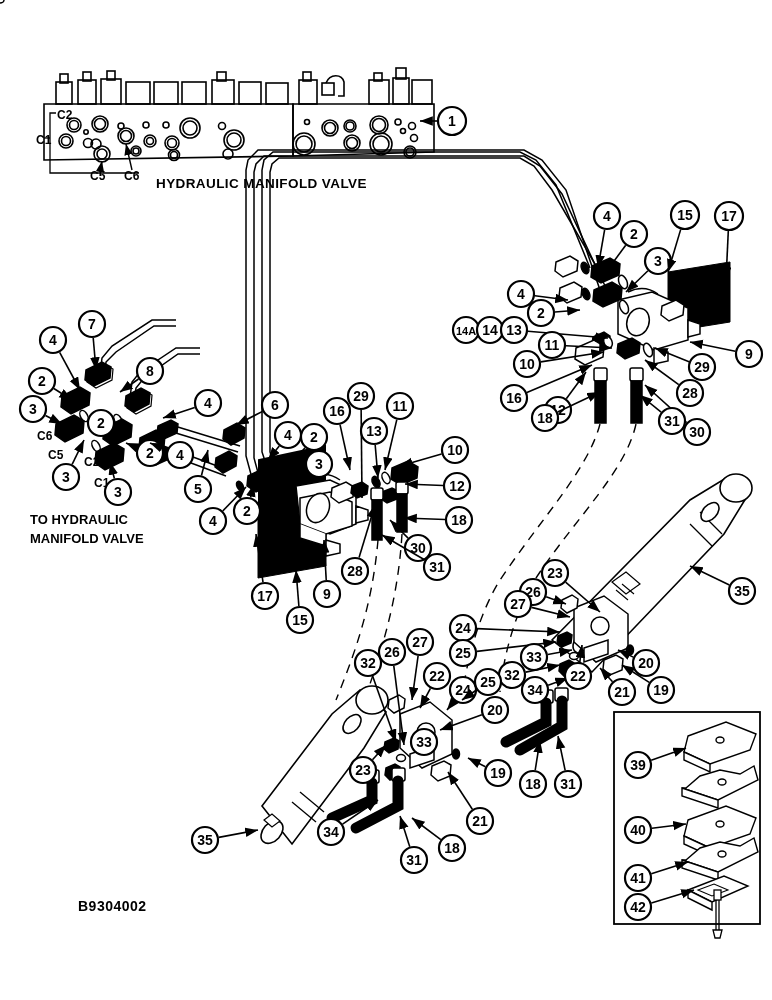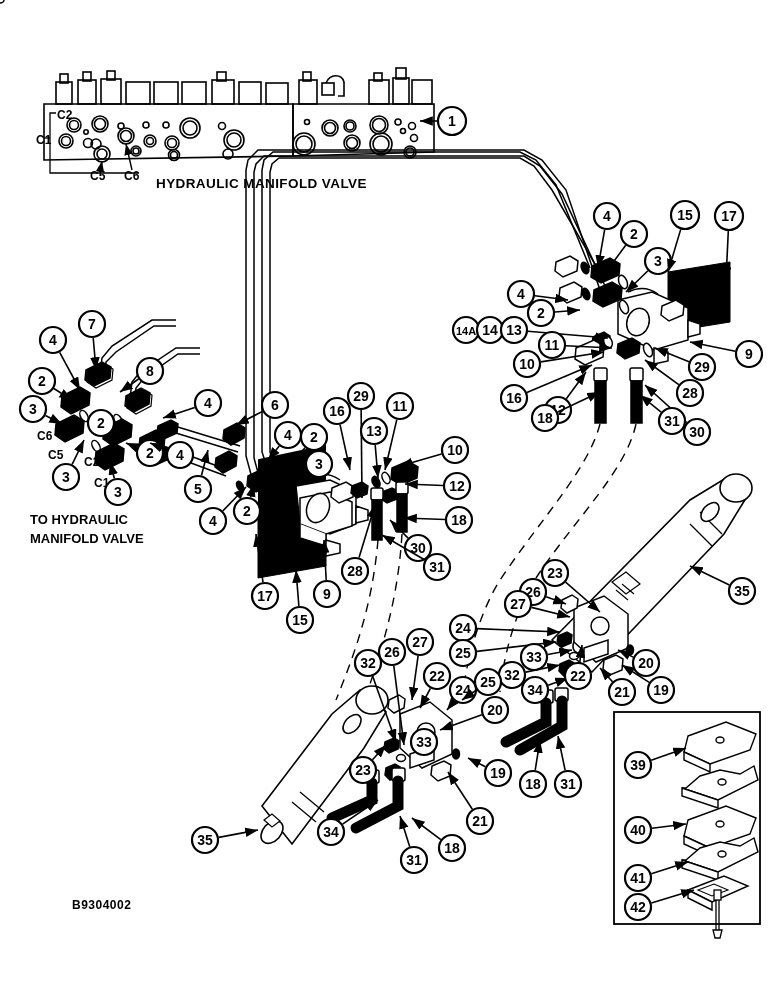--- a/index.html
+++ b/index.html
@@ -757,14 +757,14 @@
         </g>
         <g>
           <line x1="651.3963280729988" y1="902.9332575492682" x2="694" y2="890" stroke="#000" stroke-width="1.6" marker-end="url(#ar)"></line>
           <circle cx="638" cy="907" r="13" fill="#fff" stroke="#000" stroke-width="2.2"></circle>
           <text x="638" y="912" text-anchor="middle" font-family="&quot;Liberation Sans&quot;, sans-serif" font-size="14" font-weight="700" fill="#000">42</text>
         </g>
       </g>
 
 </svg>
 
-<div style="position:absolute;left:72px;top:898px;font-size:12px;letter-spacing:0.5px;" class="lbl">B9304002</div>
+<div style="position:absolute;left:78px;top:898px;font-size:14px;letter-spacing:0.5px;" class="lbl">B9304002</div>
 </div>
 
 </body></html>

